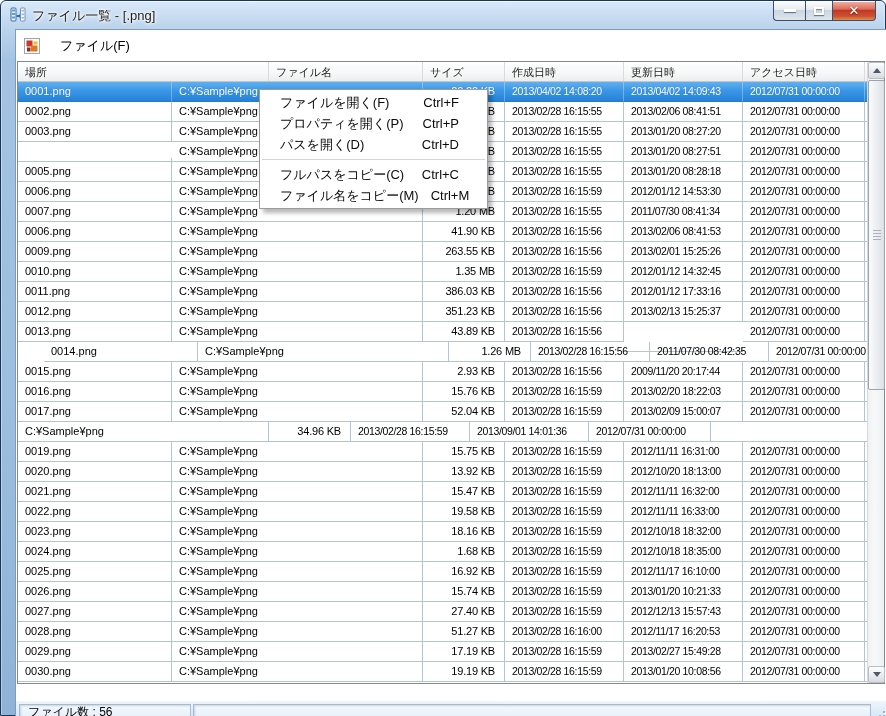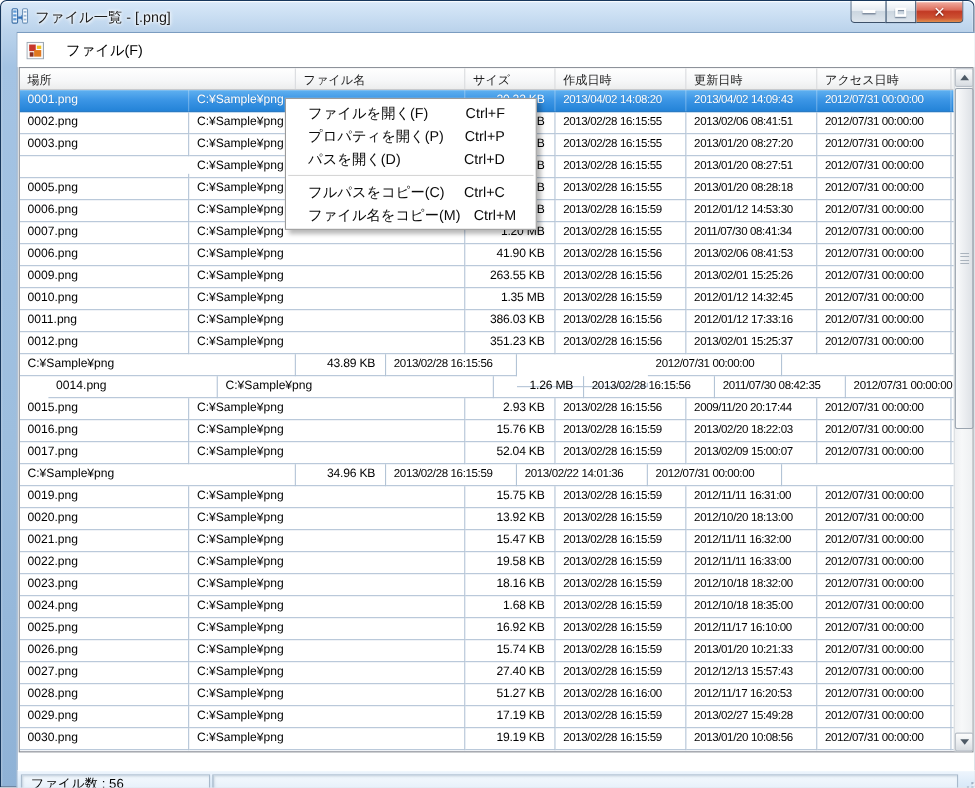--- a/index.html
+++ b/index.html
@@ -290,25 +290,26 @@
                 <div class="cell date" style="width: 119px;">2013/02/28 16:15:56</div>
                 <div class="cell date" style="width: 119px;">2012/01/12 17:33:16</div>
                 <div class="cell date" style="width: 122px;">2012/07/31 00:00:00</div>
                 <div class="cell fill"></div>
               </div>
               <div class="row">
                 <div class="cell" style="width: 154px;">0012.png</div>
                 <div class="cell" style="width: 251px;">C:¥Sample¥png</div>
                 <div class="cell num" style="width: 82px;">351.23 KB</div>
                 <div class="cell date" style="width: 119px;">2013/02/28 16:15:56</div>
-                <div class="cell date" style="width: 119px;">2013/02/01 15:25:37</div>
-                <div class="cell date" style="width: 122px;">2012/07/31 00:00:00</div>
-                <div class="cell fill"></div>
-              </div>
-              <div class="row">
+                <div class="cell date" style="width: 119px;">2013/02/13 15:25:37</div>
+                <div class="cell date" style="width: 122px;">2012/07/31 00:00:00</div>
+                <div class="cell fill"></div>
+              </div>
+              <div class="row">
+                <div class="cell" style="width: 154px;">0013.png</div>
                 <div class="cell" style="width: 251px;">C:¥Sample¥png</div>
                 <div class="cell num" style="width: 82px;">43.89 KB</div>
                 <div class="cell date" style="width: 119px;">2013/02/28 16:15:56</div>
                 <div class="cell date" style="width: 119px; margin-top: 26px;">2013/01/31 12:11:19</div>
                 <div class="cell date" style="width: 122px;">2012/07/31 00:00:00</div>
                 <div class="cell fill"></div>
               </div>
               <div class="row">
                 <div class="cell" style="width: 154px; margin-left: 26px;">0014.png</div>
                 <div class="cell" style="width: 251px;">C:¥Sample¥png</div>
@@ -342,21 +343,21 @@
                 <div class="cell num" style="width: 82px;">52.04 KB</div>
                 <div class="cell date" style="width: 119px;">2013/02/28 16:15:59</div>
                 <div class="cell date" style="width: 119px;">2013/02/09 15:00:07</div>
                 <div class="cell date" style="width: 122px;">2012/07/31 00:00:00</div>
                 <div class="cell fill"></div>
               </div>
               <div class="row">
                 <div class="cell" style="width: 251px;">C:¥Sample¥png</div>
                 <div class="cell num" style="width: 82px;">34.96 KB</div>
                 <div class="cell date" style="width: 119px;">2013/02/28 16:15:59</div>
-                <div class="cell date" style="width: 119px;">2013/02/22 14:01:36</div>
+                <div class="cell date" style="width: 119px;">2013/09/01 14:01:36</div>
                 <div class="cell date" style="width: 122px;">2012/07/31 00:00:00</div>
                 <div class="cell fill"></div>
               </div>
               <div class="row">
                 <div class="cell" style="width: 154px;">0019.png</div>
                 <div class="cell" style="width: 251px;">C:¥Sample¥png</div>
                 <div class="cell num" style="width: 82px;">15.75 KB</div>
                 <div class="cell date" style="width: 119px;">2013/02/28 16:15:59</div>
                 <div class="cell date" style="width: 119px;">2012/11/11 16:31:00</div>
                 <div class="cell date" style="width: 122px;">2012/07/31 00:00:00</div>

